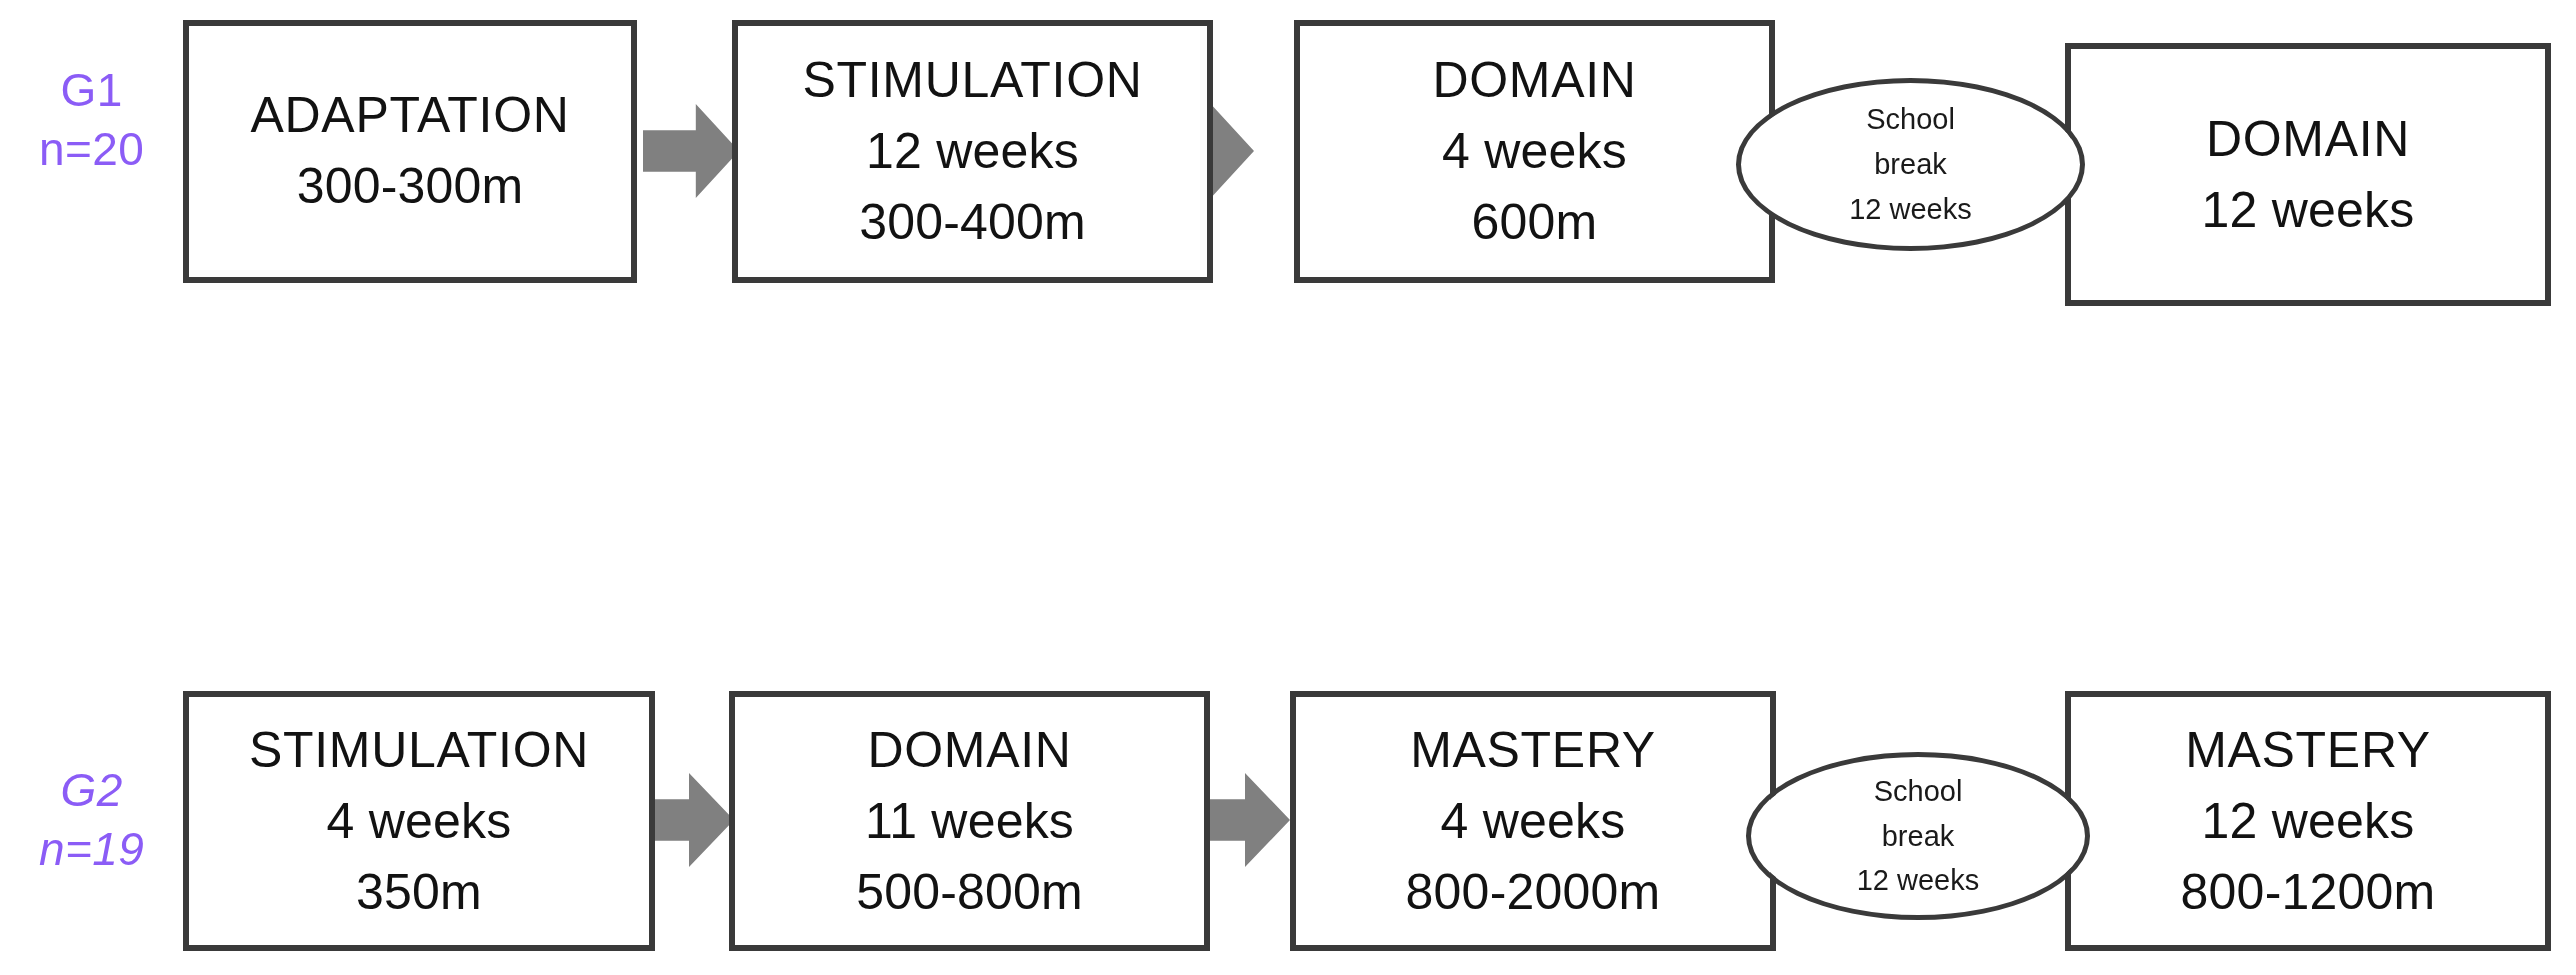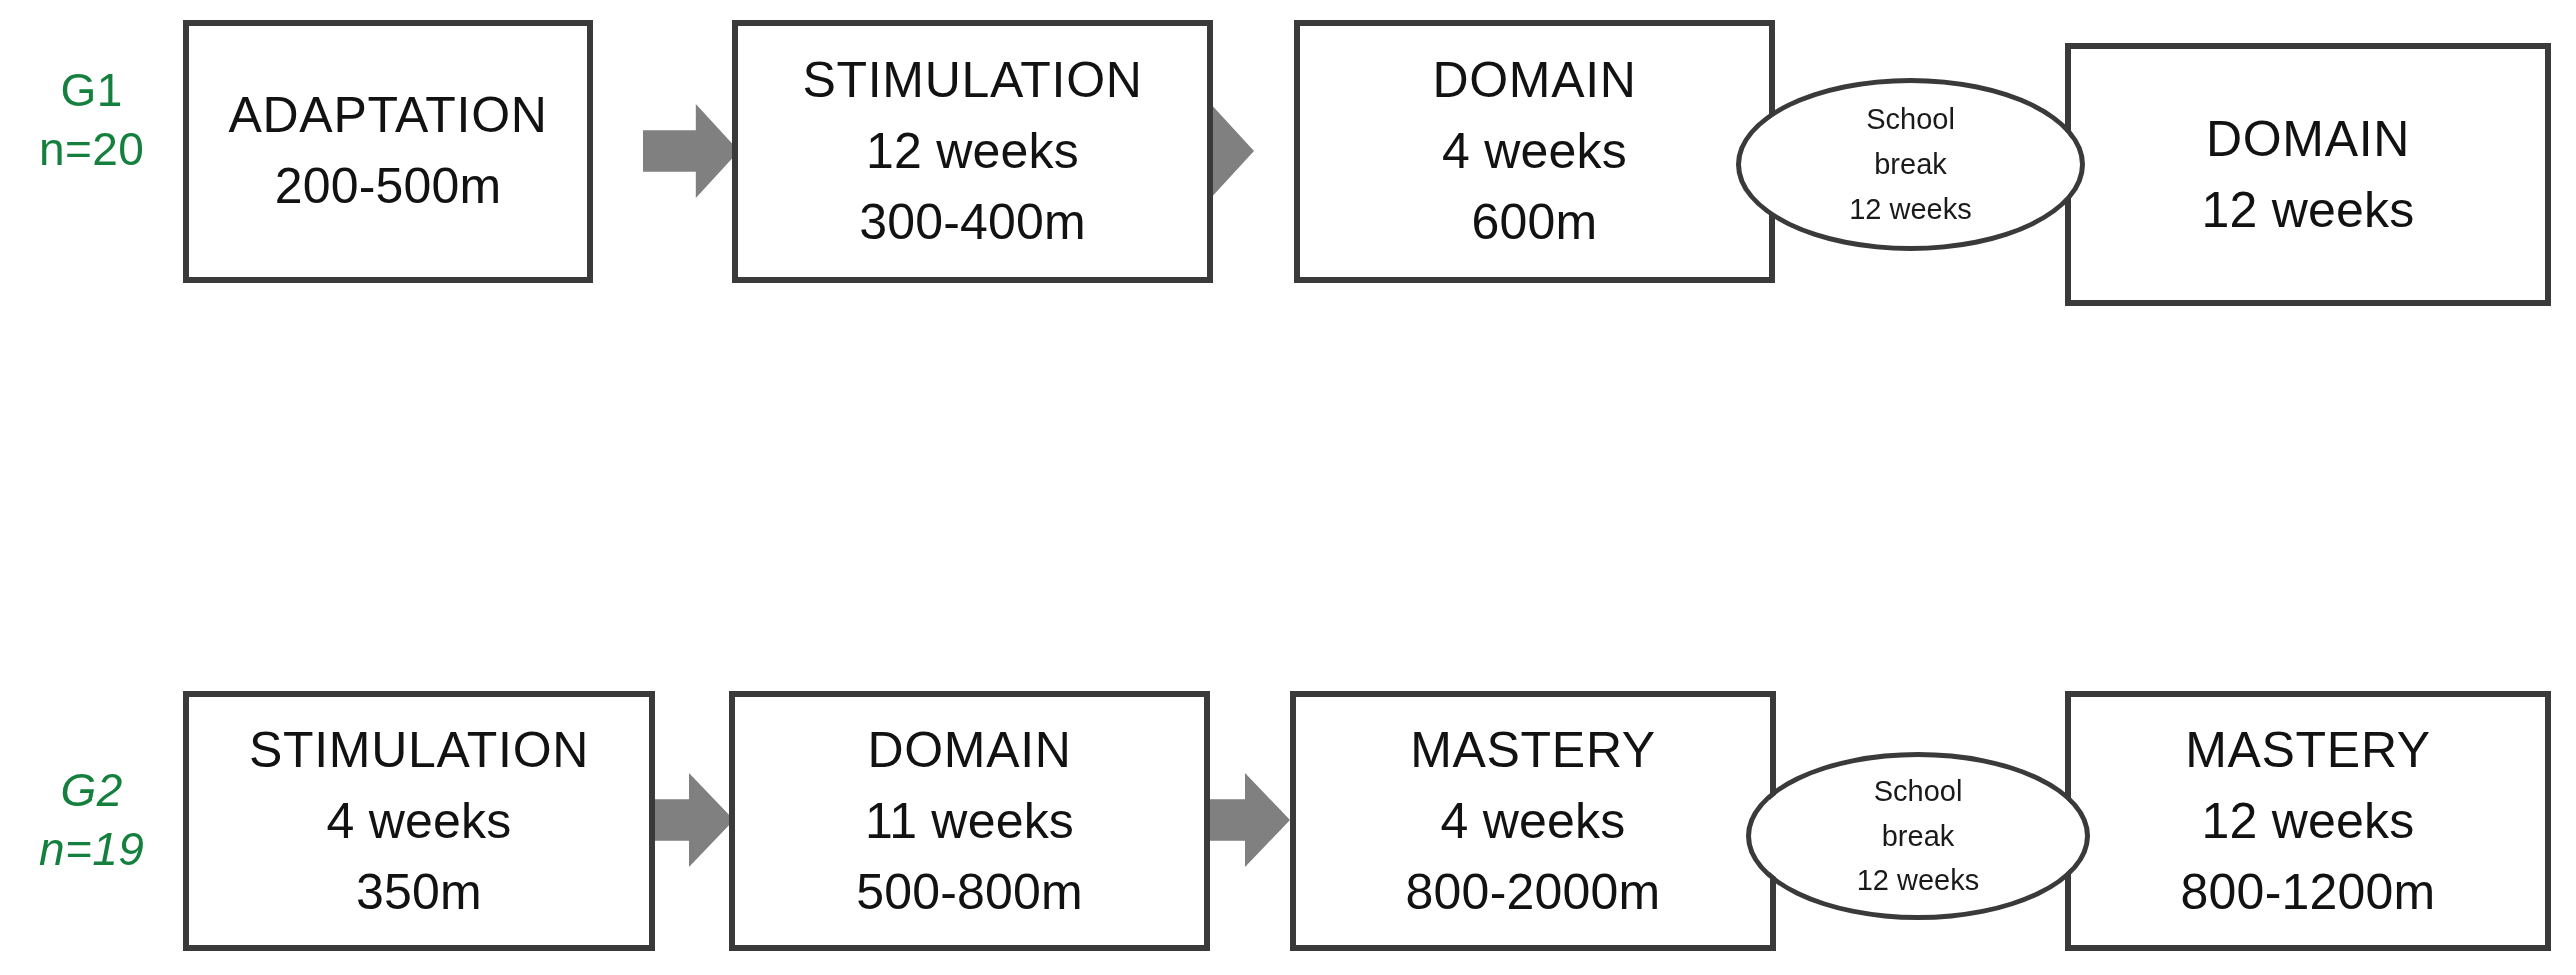--- a/index.html
+++ b/index.html
@@ -20,21 +20,21 @@
     overflow: hidden;
   }
 
   
   .group-label {
     position: absolute;
     width: 169px;
     text-align: center;
     font-size: 46px;
     line-height: 1.28;
-    color: #15803d;
+    color: #8b5cf6;
     letter-spacing: 0.4px;
   }
   .group-label .gl-line { display: block; white-space: nowrap; }
 
   
   .pbox {
     position: absolute;
     box-sizing: border-box;
     background: #ffffff;
     border: 6.2px solid #3a3a3a;
@@ -95,23 +95,23 @@
 </head>
 <body>
 
 <div id="stage">
 
   <div class="group-label" style="left:7.1px; top:61px;">
     <span class="gl-line">G1</span>
     <span class="gl-line">n=20</span>
   </div>
 
-  <div class="pbox" style="left:183px; top:19.6px; width:410px; height:263px;">
+  <div class="pbox" style="left:183px; top:19.6px; width:454px; height:263px;">
     <span class="pline title">ADAPTATION</span>
-    <span class="pline">200-500m</span>
+    <span class="pline">300-300m</span>
   </div>
 
   <div class="arrow" style="left:643px; top:104px; width:96px; height:94px;"></div>
 
   <div class="pbox" style="left:732px; top:19.6px; width:481px; height:263px;">
     <span class="pline title">STIMULATION</span>
     <span class="pline">12 weeks</span>
     <span class="pline">300-400m</span>
   </div>
 

